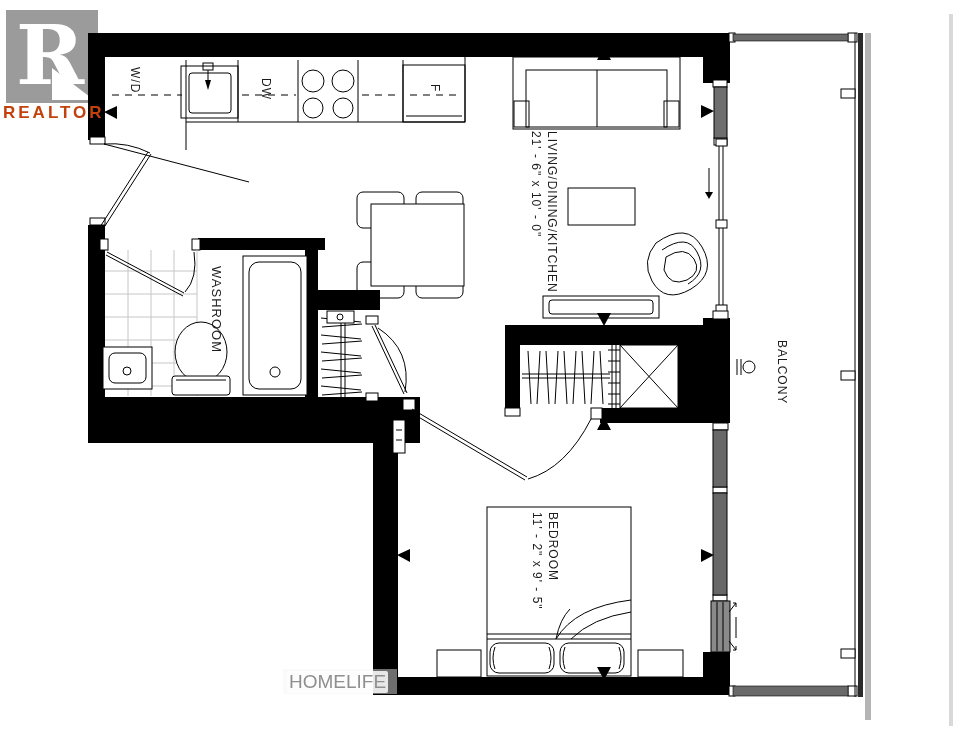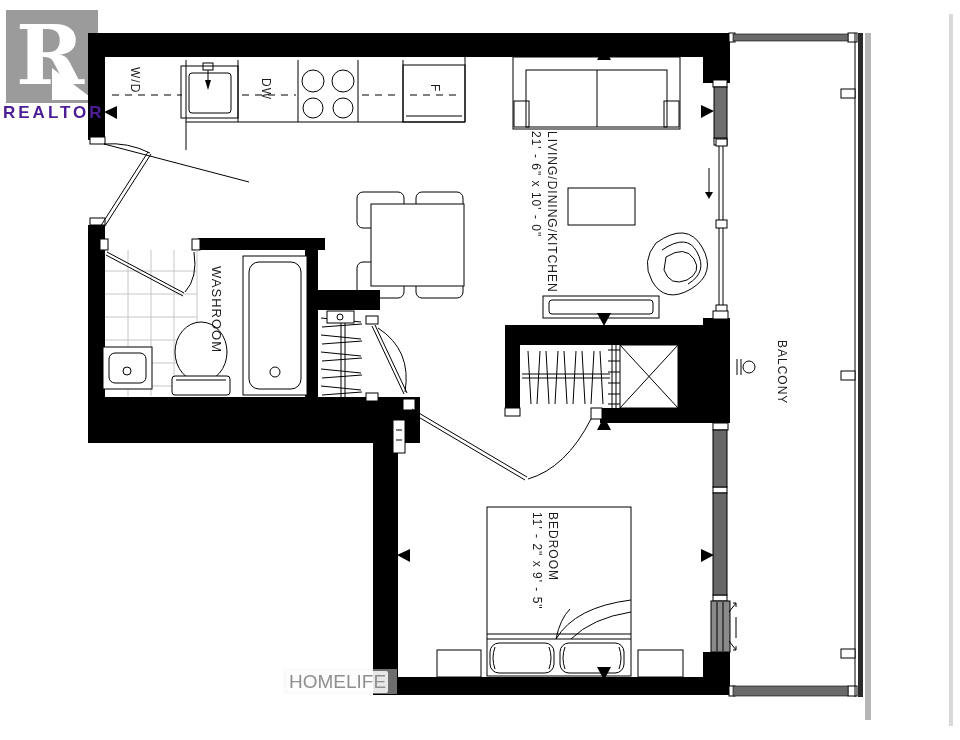--- a/index.html
+++ b/index.html
@@ -1,21 +1,21 @@
 <!DOCTYPE html>
 <html><head>
 <meta charset="utf-8">
 <style>
   html,body{margin:0;padding:0;background:#fff;}
   #stage{position:relative;width:960px;height:740px;background:#ffffff;overflow:hidden;
          font-family:"Liberation Sans",sans-serif;}
   
   .logo-square{position:absolute;left:6px;top:10px;width:92px;height:93px;z-index:1;}
   .logo-word{position:absolute;left:3px;top:103px;width:120px;z-index:6;
-             font-size:17px;font-weight:bold;letter-spacing:3px;color:#4c1d95;}
+             font-size:17px;font-weight:bold;letter-spacing:3px;color:#c2410c;}
   
   #plan{position:absolute;left:0;top:0;z-index:3;}
   
   .vlabel{position:absolute;z-index:5;writing-mode:vertical-rl;text-orientation:sideways;
           white-space:nowrap;color:#1c1c1c;letter-spacing:1px;}
   .vlabel .ln{display:block;line-height:16px;}
   .lbl-living{left:528px;top:131px;font-size:12px;}
   .lbl-bedroom{left:529px;top:512px;font-size:12px;}
   .lbl-washroom{left:209px;top:266px;font-size:13px;}
   .lbl-balcony{left:775px;top:340px;font-size:12px;}

